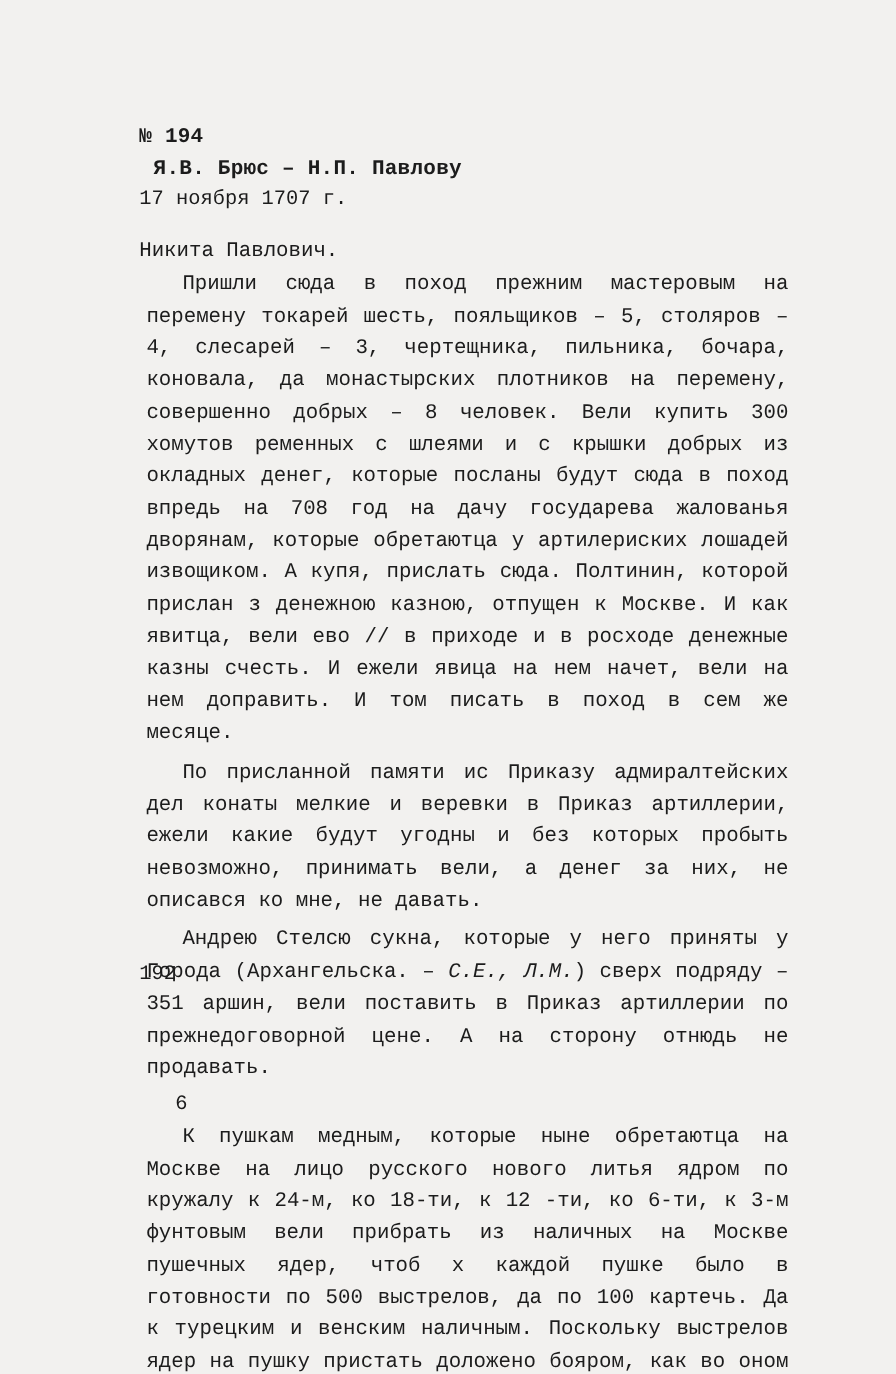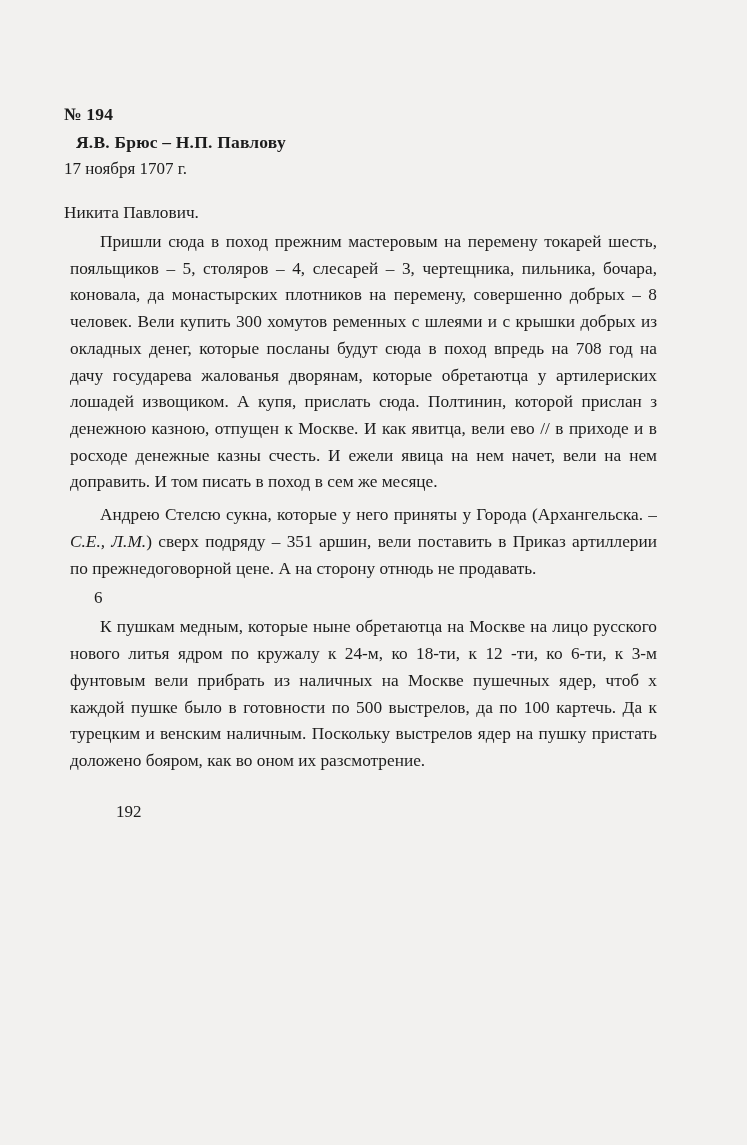--- a/index.html
+++ b/index.html
@@ -12,21 +12,22 @@
     background: #f2f1ef;
     font-family: "Liberation Serif", "DejaVu Serif", serif;
     color: #1c1c1c;
     overflow: hidden;
   }
   .page {
     position: relative;
     width: 747px;
     height: 865px;
     box-sizing: border-box;
-    padding: 104px 84px 0 64px;
+    padding: 104px 84px 0 116px;
+    font-family: Liberation Mono, monospace;
   }
   .doc-number {
     font-weight: bold;
     font-size: 17.5px;
     letter-spacing: 0.2px;
     margin: 0 0 7px 0;
   }
   .doc-title {
     font-weight: bold;
     font-size: 17.5px;
@@ -71,20 +72,21 @@
   <h1 class="doc-number">№ 194</h1>
 
   <h2 class="doc-title">Я.В. Брюс – Н.П. Павлову</h2>
 
   <div class="doc-date">17 ноября 1707 г.</div>
 
   <div class="salutation">Никита Павлович.</div>
 
   <p class="body-par">Пришли сюда в поход прежним мастеровым на перемену токарей шесть, пояльщиков – 5, столяров – 4, слесарей – 3, чертещника, пильника, бочара, коновала, да монастырских плотников на перемену, совершенно добрых – 8 человек. Вели купить 300 хомутов ременных с шлеями и с крышки добрых из окладных денег, которые посланы будут сюда в поход впредь на 708 год на дачу государева  жалованья дворянам, которые обретаютца у артилериских лошадей извощиком. А купя, прислать сюда. Полтинин, которой прислан з денежною казною, отпущен к Москве. И как явитца, вели ево // в приходе и в росходе денежные казны счесть. И ежели явица на нем начет, вели на нем доправить. И том писать в поход в сем же месяце.</p>
 
+  <p class="body-par">По присланной памяти ис Приказу адмиралтейских дел конаты мелкие и веревки в Приказ артиллерии, ежели какие будут угодны и без которых пробыть невозможно, принимать вели, а денег за них, не описався ко мне, не давать.</p>
 
   <p class="body-par"><span>Андрею Стелсю сукна, которые у него приняты у Города (Архангельска. – </span><span class="italic">С.Е., Л.М.</span><span>) сверх подряду – 351 аршин, вели поставить в Приказ артиллерии по прежнедоговорной цене. А на сторону  отнюдь  не продавать.</span></p>
 
 
   <div class="note-number">6</div>
 
   <p class="body-par">К пушкам медным, которые ныне обретаютца на Москве на  лицо русского нового литья ядром по кружалу к 24-м, ко 18-ти, к 12 -ти, ко 6-ти, к 3-м фунтовым вели прибрать из наличных на Москве пушечных ядер, чтоб х каждой пушке было в готовности по 500 выстрелов, да по 100 картечь. Да к турецким и венским наличным. Поскольку выстрелов ядер на пушку пристать доложено бояром, как во оном  их разсмотрение.</p>
 
   <div class="page-number">192</div>
 

